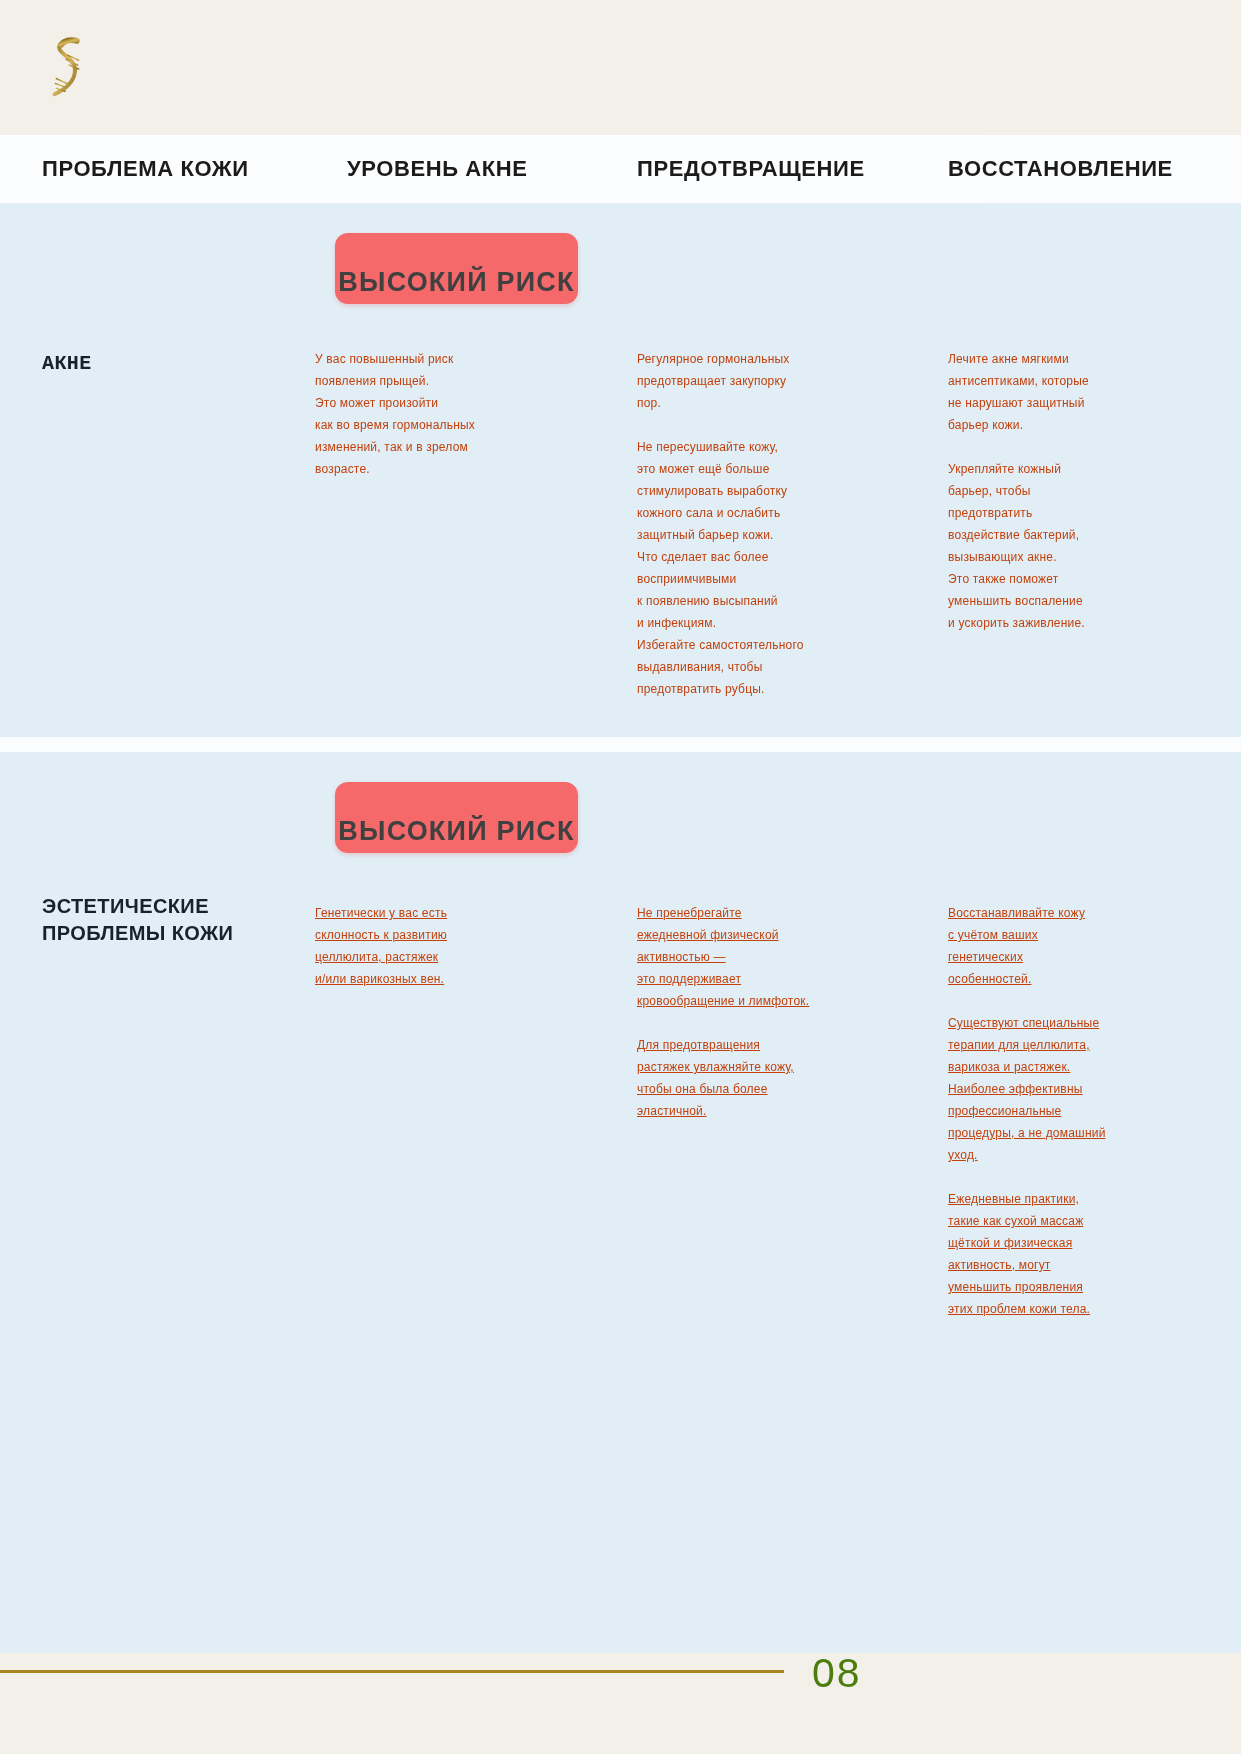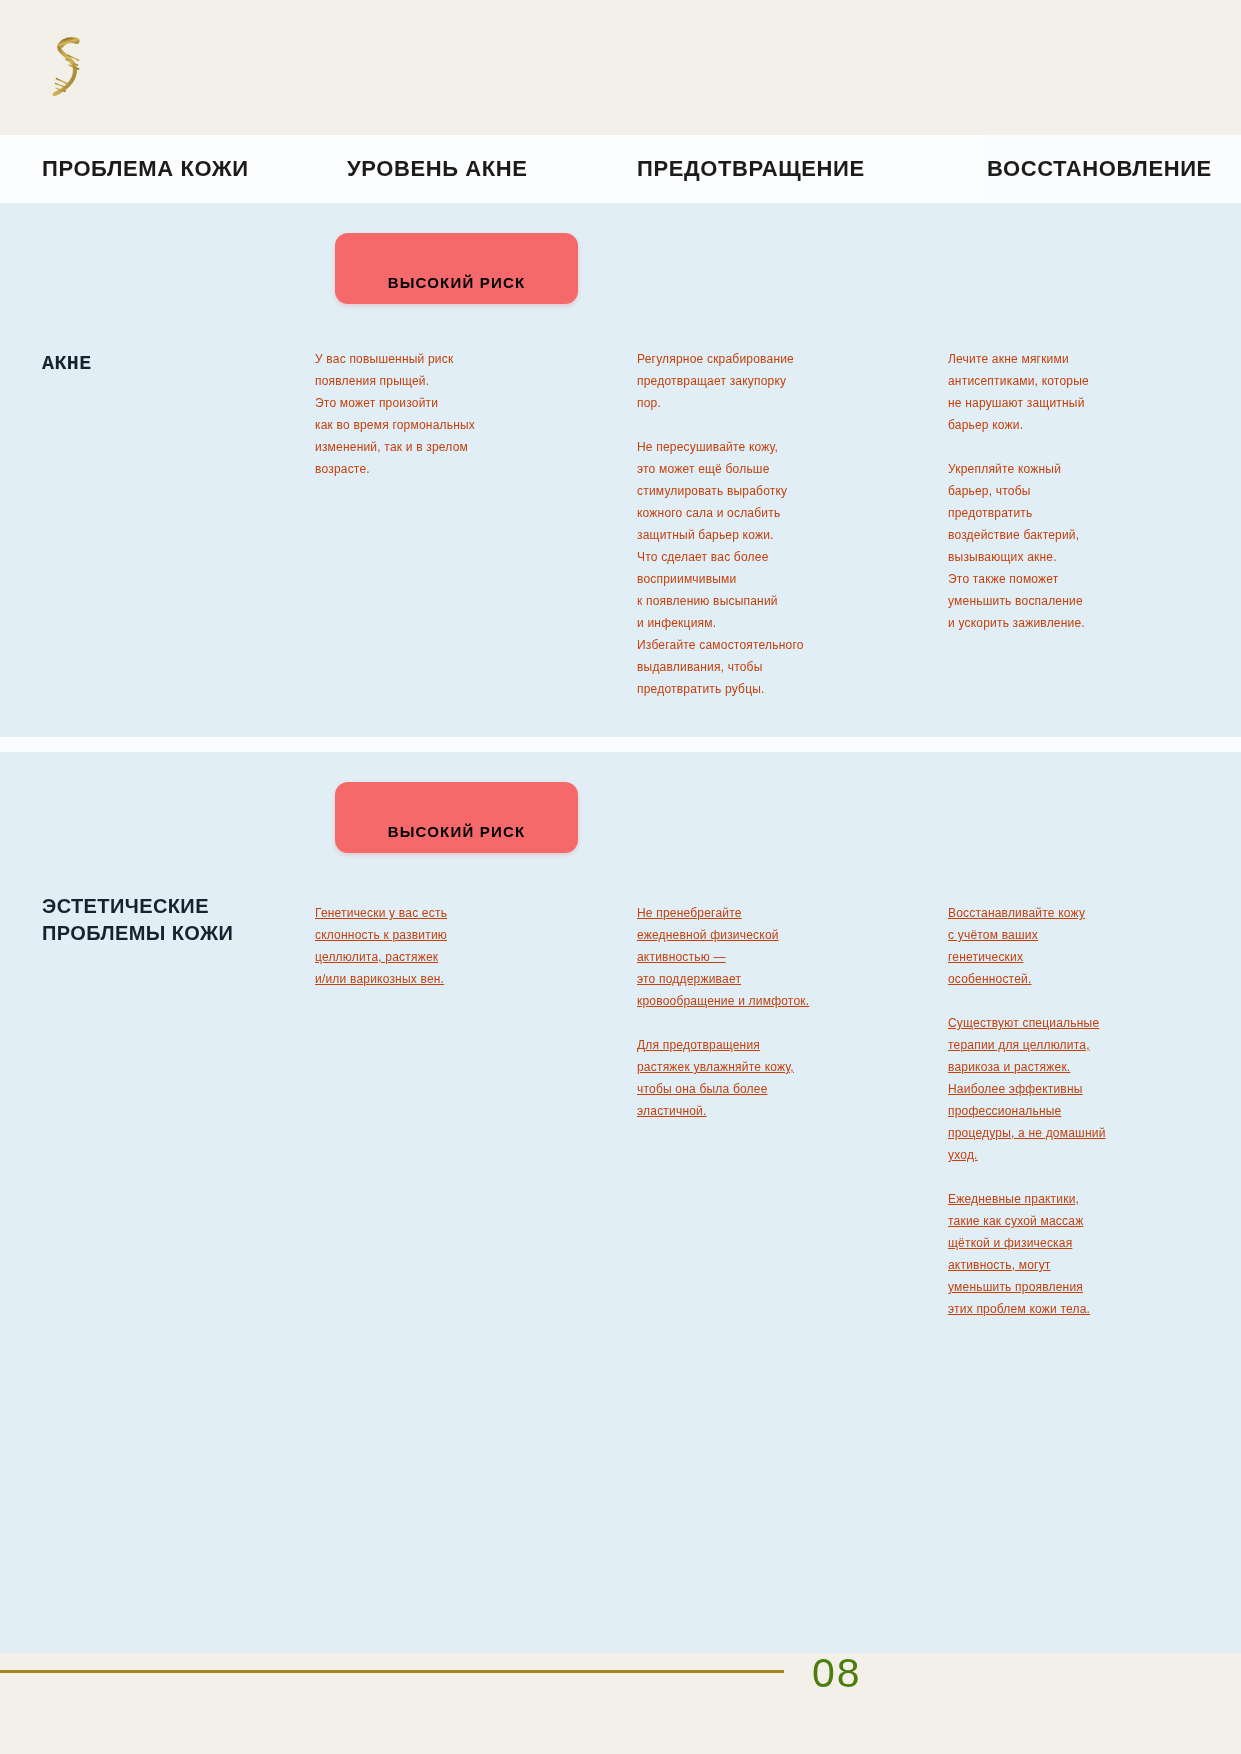--- a/index.html
+++ b/index.html
@@ -11,34 +11,34 @@
   }
   .abs{position:absolute;}
   
   .white-underlay{left:0;top:135px;width:1241px;height:1518px;background:#fbfcfd;}
   
   .header-band{left:0;top:135px;width:986px;height:68px;background:#fcfdff;}
   .header-cell{
     position:absolute;top:0;height:68px;display:flex;align-items:center;
     font-weight:bold;font-size:22px;letter-spacing:.6px;color:#1b1b1b;white-space:nowrap;
   }
-  .hc1{left:42px;}  .hc2{left:347px;} .hc3{left:637px;} .hc4{left:987px;}
+  .hc1{left:42px;}  .hc2{left:347px;} .hc3{left:637px;} .hc4{left:948px;}
   
   .panel{left:0;width:1241px;background:#e2eef6;}
   .panel-1{top:203px;height:534px;}
   .panel-2{top:752px;height:901px;}
   
   .badge{
     position:absolute;left:335px;top:30px;width:243px;height:71px;
     background:#f5696b;border-radius:13px;
     display:flex;align-items:center;justify-content:center;
     box-shadow:0 2px 4px rgba(220,90,90,.25);
   }
   .badge span{
-    color:#000000;font-weight:bold;font-size:15px;letter-spacing:1.2px;white-space:nowrap;margin-top:28px;
+    color:#404040;font-weight:bold;font-size:27px;letter-spacing:1.2px;white-space:nowrap;margin-top:28px;
   }
   
   .col{position:absolute;color:#c2410c;font-size:12px;line-height:22px;letter-spacing:.2px;}
   .col .para{margin:0 0 22px 0;white-space:pre-line;}
   .col .para:last-child{margin-bottom:0;}
   .problem-label{
     position:absolute;left:42px;width:250px;
     font-weight:bold;font-size:20px;line-height:27px;letter-spacing:.4px;
     color:#16222c;white-space:pre-line;
   }
@@ -91,21 +91,21 @@
   <div class="problem-label">АКНЕ</div>
   <div class="col c-risk">
     <p class="para">У вас повышенный риск
 появления прыщей.
 Это может произойти
 как во время гормональных
 изменений, так и в зрелом
 возрасте.</p>
   </div>
   <div class="col c-prev">
-    <p class="para">Регулярное скрабирование
+    <p class="para">Регулярное гормональных
 предотвращает закупорку
 пор.</p>
     <p class="para">Не пересушивайте кожу,
 это может ещё больше
 стимулировать выработку
 кожного сала и ослабить
 защитный барьер кожи.
 Что сделает вас более
 восприимчивыми
 к появлению высыпаний

